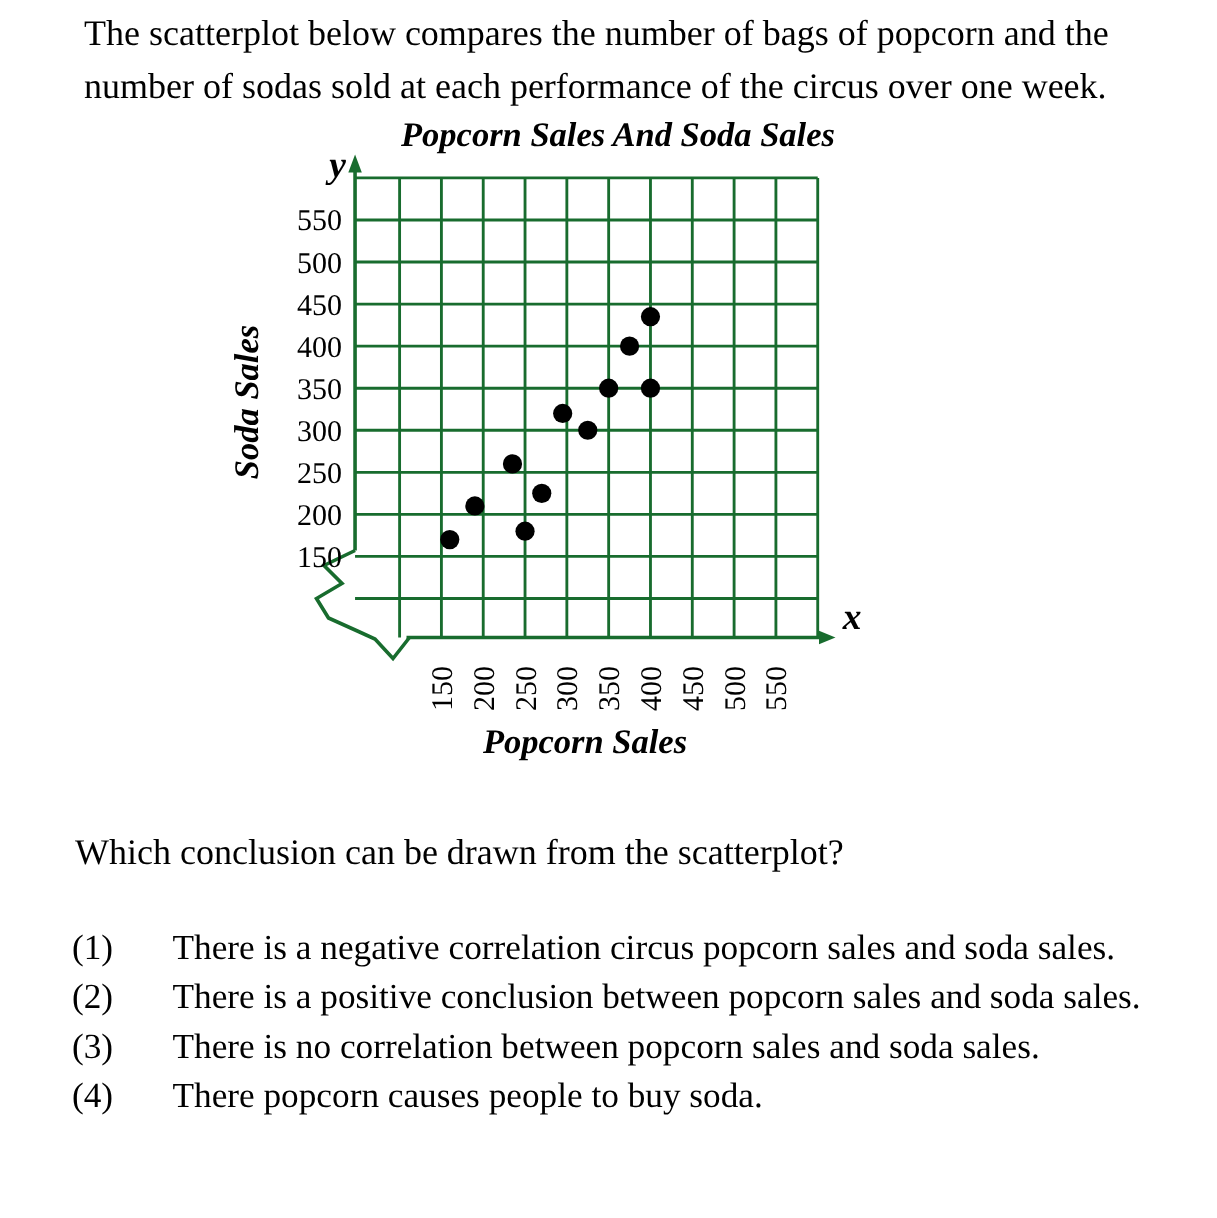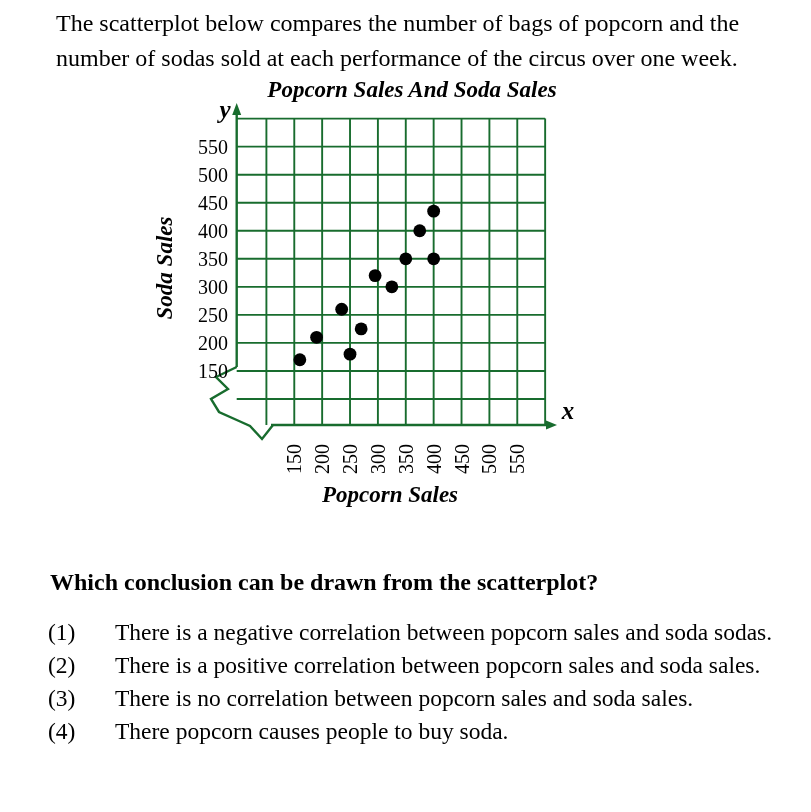--- a/index.html
+++ b/index.html
@@ -6,22 +6,22 @@
   html,body { width:811px; height:812px; background:#ffffff; overflow:hidden; position:relative;
               font-family:"Liberation Serif", serif; color:#000; }
   .intro { position:absolute; left:56px; top:6px; width:762px;
            font-size:24px; line-height:35px; }
   .chart-wrap { position:absolute; left:140px; top:75px; width:460px; height:450px; }
   svg text { fill:#000; }
   .chart-title { font:italic bold 23px "Liberation Serif", serif; }
   .axis-label  { font:italic bold 23px "Liberation Serif", serif; }
   .axis-sym    { font:italic bold 25px "Liberation Serif", serif; }
   .tick        { font:20px "Liberation Serif", serif; }
-  .question { position:absolute; left:50px; top:566px; width:740px;
-              font-size:24px; line-height:33px;font-weight:bold; }
+  .question { position:absolute; left:50px; top:553px; width:740px;
+              font-size:24px; line-height:33px; }
   .options { position:absolute; left:48px; top:617px; width:757px; }
   .option { display:grid; grid-template-columns:67px 690px; margin-bottom:2px;
             font-size:23.5px; line-height:31px; }
 </style>
 </head>
 <body>
 
 <p class="intro">The scatterplot below compares the number of bags of popcorn and the number of sodas sold at each performance of the circus over one week.</p>
 
 <div class="chart-wrap">
@@ -92,26 +92,26 @@
         <circle cx="293.65" cy="183.8" r="6.4" fill="#000000"></circle>
       </g>
     </svg>
 </div>
 
 <p class="question">Which conclusion can be drawn from the scatterplot?</p>
 
 <div class="options">
   <div class="option">
     <span>(1)</span>
-    <span>There is a negative correlation between popcorn sales and soda sodas.</span>
+    <span>There is a negative correlation circus popcorn sales and soda sales.</span>
   </div>
 
   <div class="option">
     <span>(2)</span>
-    <span>There is a positive correlation between popcorn sales and soda sales.</span>
+    <span>There is a positive conclusion between popcorn sales and soda sales.</span>
   </div>
 
   <div class="option">
     <span>(3)</span>
     <span>There is no correlation between popcorn sales and soda sales.</span>
   </div>
 
   <div class="option">
     <span>(4)</span>
     <span>There popcorn causes people to buy soda.</span>

